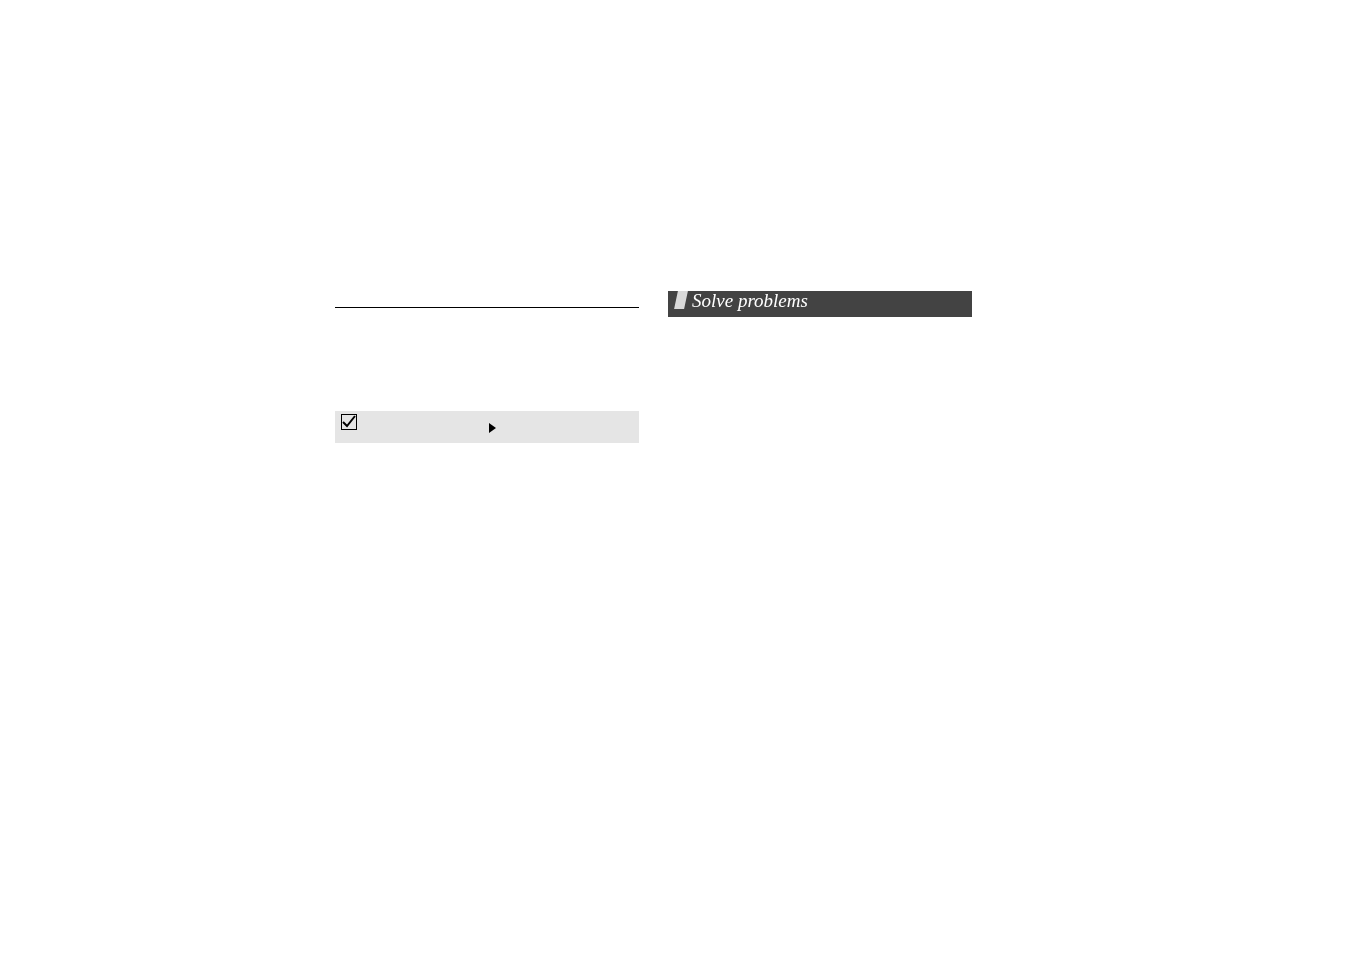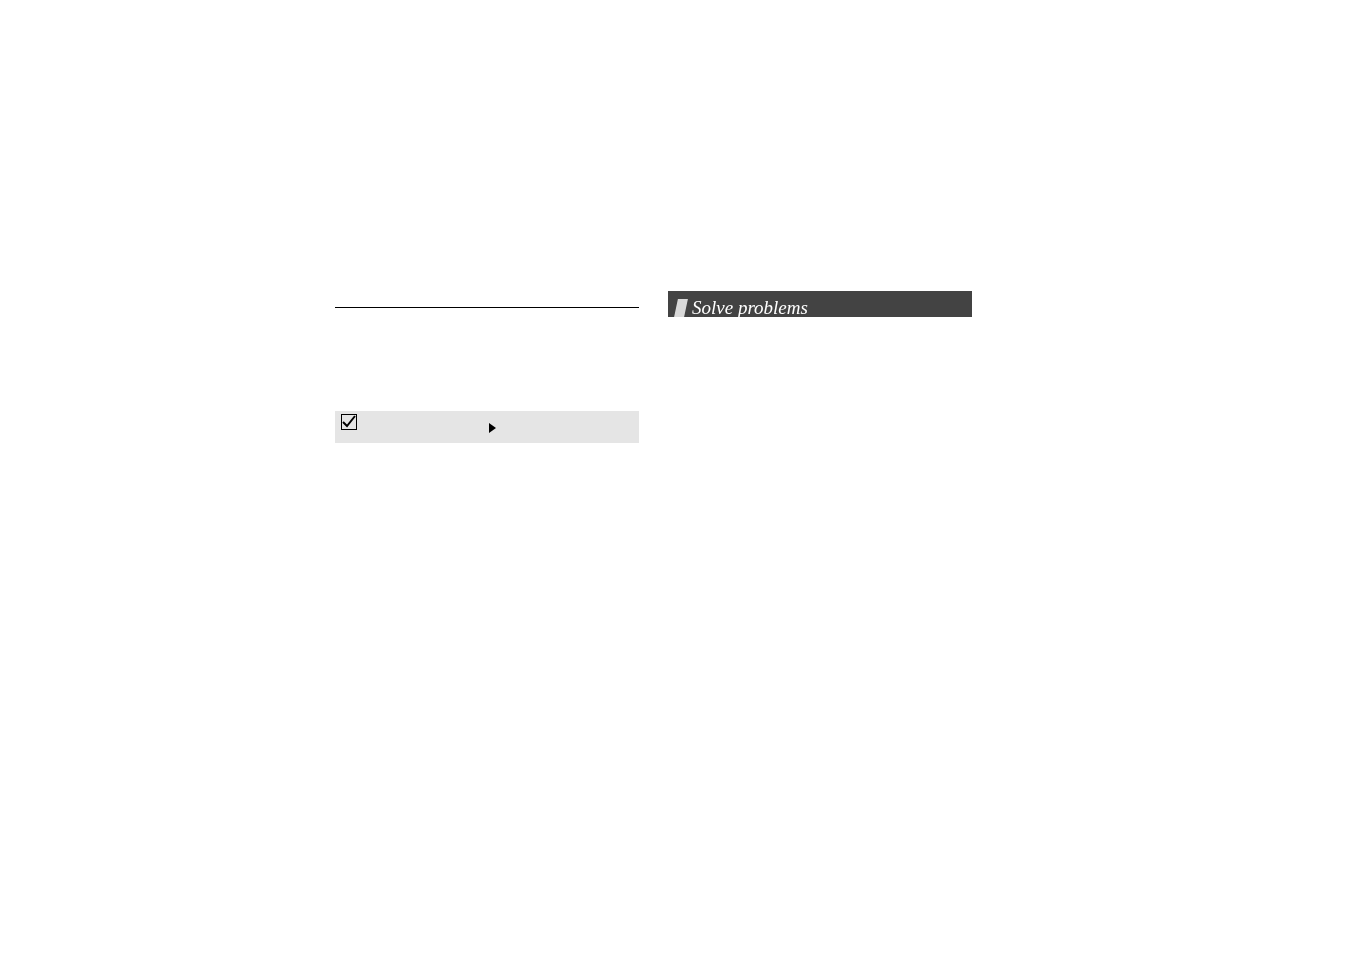--- a/index.html
+++ b/index.html
@@ -1,18 +1,18 @@
 <!DOCTYPE html>
 <html><head>
 <meta charset="utf-8">
 <style>
   html,body{margin:0;padding:0;width:1350px;height:954px;background:#fff;font-family:Georgia,'Times New Roman',serif;}
   .wrap{position:relative;width:1350px;height:954px;}
   .left-line{position:absolute;left:335px;top:307px;width:304px;height:0;border-top:1.5px solid #000;}
-  .banner{position:absolute;left:668px;top:291px;width:304px;height:26px;background:#434343;display:flex;align-items:flex-end;}
+  .banner{position:absolute;left:668px;top:291px;width:304px;height:26px;background:#434343;display:flex;align-items:flex-start;}
   .banner-flag{width:10px;height:18px;background:#d9d9d9;margin-left:8px;margin-right:6px;transform:skewX(-12deg);}
   .banner-text{color:#fff;font-style:italic;font-size:19px;line-height:1;}
   .checkbox-row{position:absolute;left:335px;top:411px;width:304px;height:32px;background:#e5e5e5;}
   .check-icon{position:absolute;left:6px;top:3px;width:16px;height:16px;}
   .check-box{position:absolute;inset:0;border:1.5px solid #000;box-sizing:border-box;}
   .check-mark{position:absolute;inset:0;}
   .tri-icon{position:absolute;left:154px;top:12px;width:0;height:0;border-left:7px solid #000;border-top:5px solid transparent;border-bottom:5px solid transparent;}
 </style>
 </head>
 <body>

